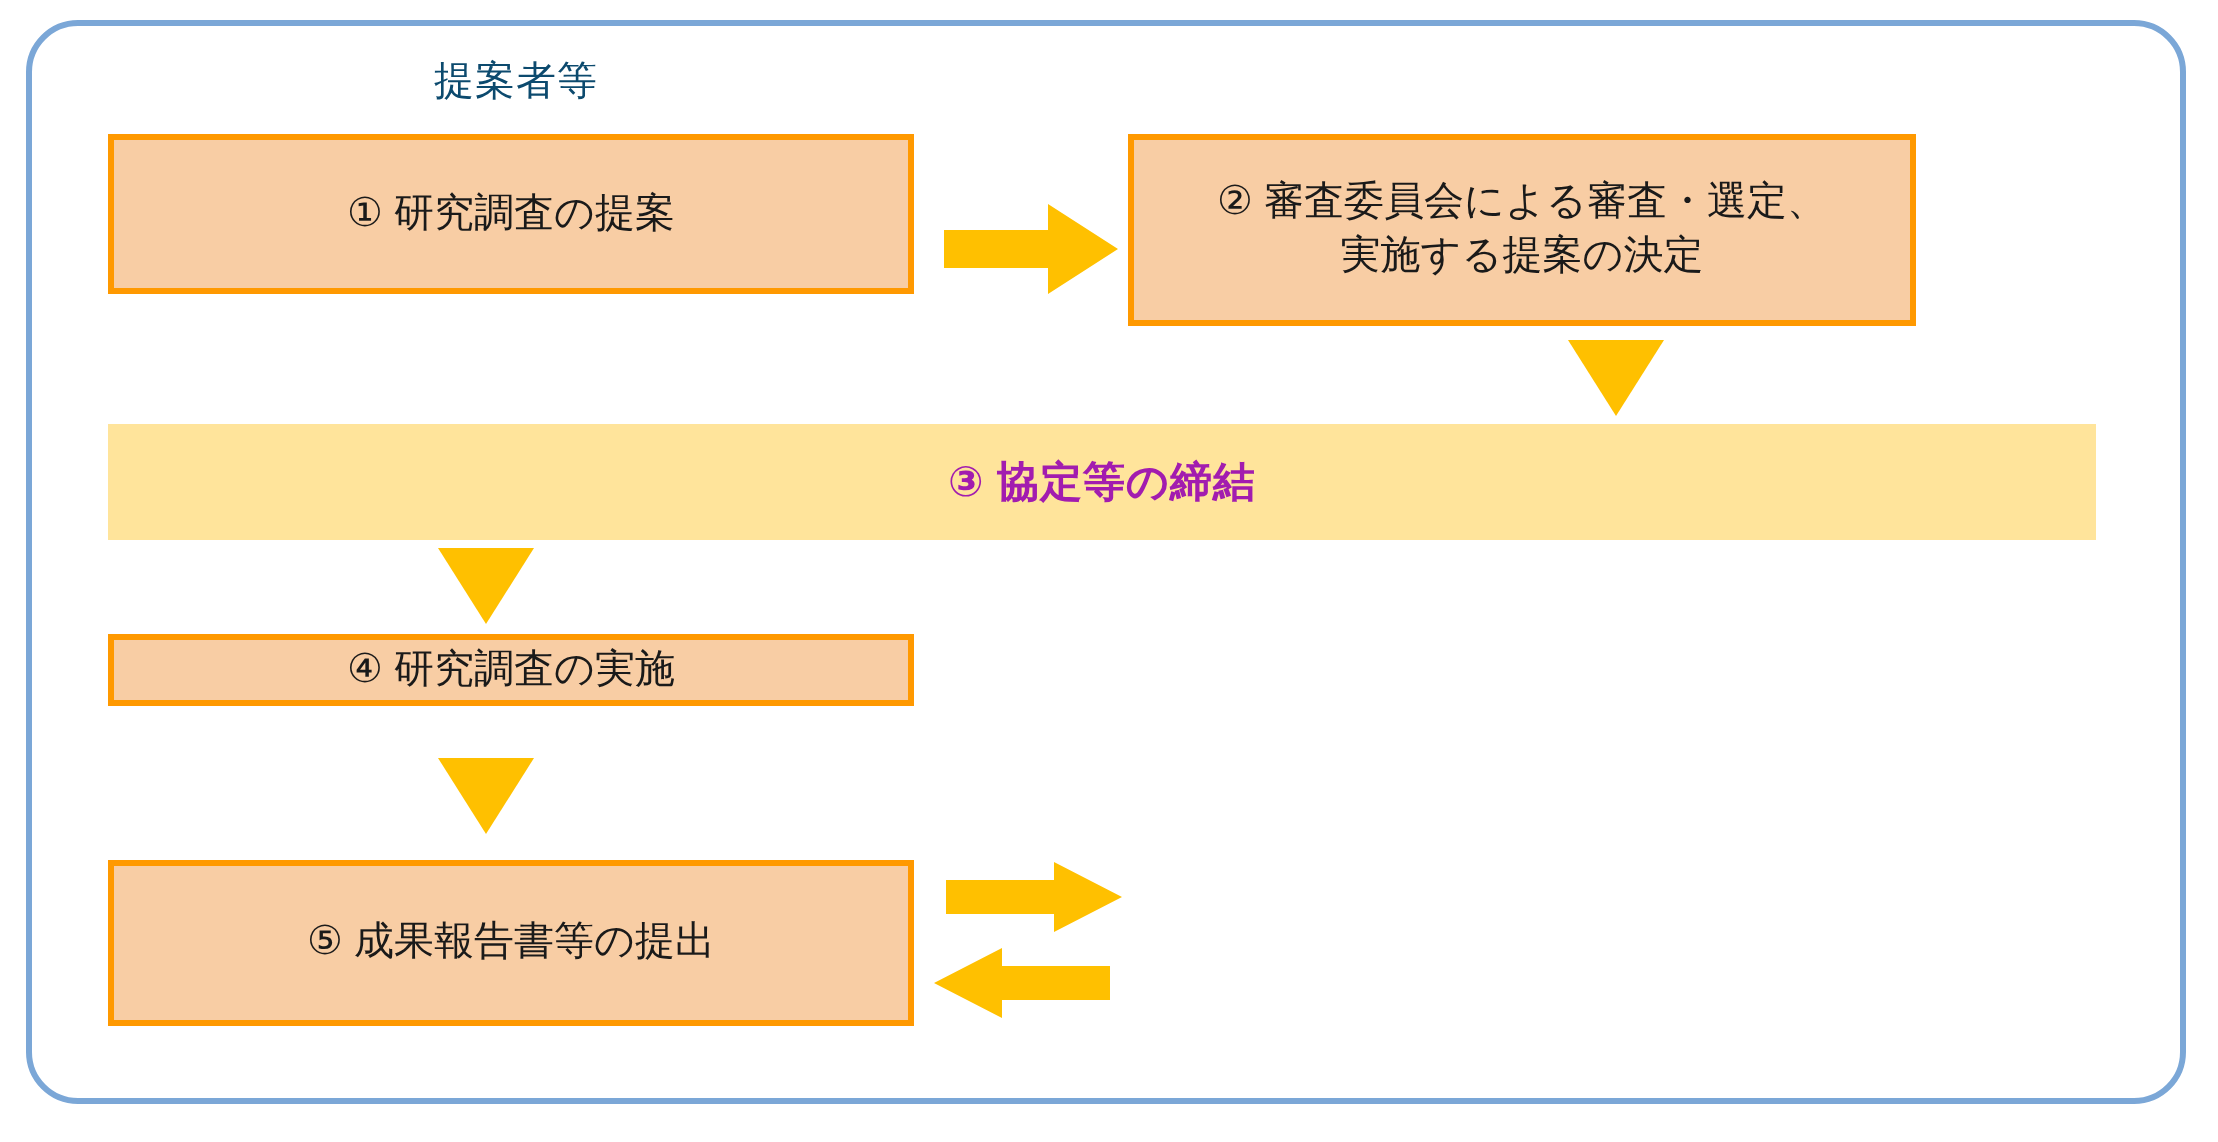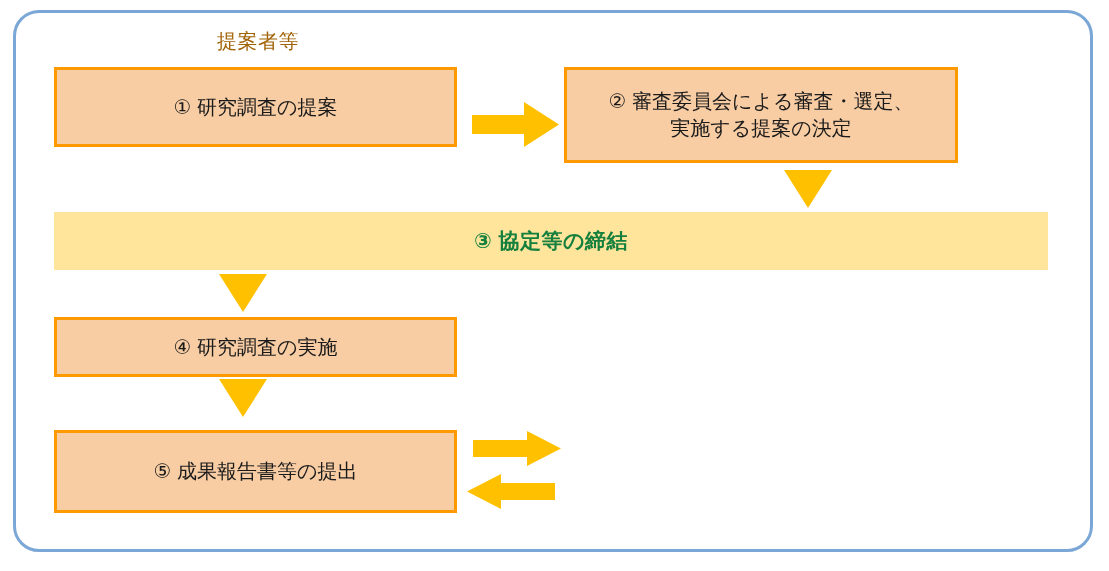--- a/index.html
+++ b/index.html
@@ -30,21 +30,21 @@
     box-sizing: border-box;
     border: 3px solid #7BA7D7;
     border-radius: 26px;
     background: transparent;
   }
 
   
   .col-heading {
     position: absolute;
     text-align: center;
-    color: #a16207;
+    color: #0c4a6e;
     font-size: 20px;
     line-height: 1;
     letter-spacing: 0.5px;
     white-space: nowrap;
   }
 
   
   .box {
     position: absolute;
     box-sizing: border-box;
@@ -68,21 +68,21 @@
   .band {
     position: absolute;
     box-sizing: border-box;
     background: #FFE49B;
     display: flex;
     align-items: center;
     justify-content: center;
     text-align: center;
   }
   .band-text {
-    color: #15803d;
+    color: #a21caf;
     font-size: 21px;
     font-weight: bold;
     letter-spacing: 0.5px;
     white-space: nowrap;
   }
 
   
   .arrow {
     position: absolute;
   }
@@ -122,21 +122,21 @@
   <div class="band" style="left:54px; top:212px; width:994px; height:58px;">
     <span class="band-text">③ 協定等の締結</span>
   </div>
 
   <div class="arrow" style="left:219px; top:274px; width:48px; height:38px;">
     <svg width="48" height="38" viewBox="0 0 48 38">
       <polygon points="0,0 48,0 24,38" fill="#FFC000"></polygon>
     </svg>
   </div>
 
-  <div class="box" style="left:54px; top:317px; width:403px; height:60px;">
+  <div class="box" style="left:54px; top:317px; width:403px; height:36px;">
     <span class="box-text">④ 研究調査の実施</span>
   </div>
 
   <div class="arrow" style="left:219px; top:379px; width:48px; height:38px;">
     <svg width="48" height="38" viewBox="0 0 48 38">
       <polygon points="0,0 48,0 24,38" fill="#FFC000"></polygon>
     </svg>
   </div>
 
   <div class="box" style="left:54px; top:430px; width:403px; height:83px;">

